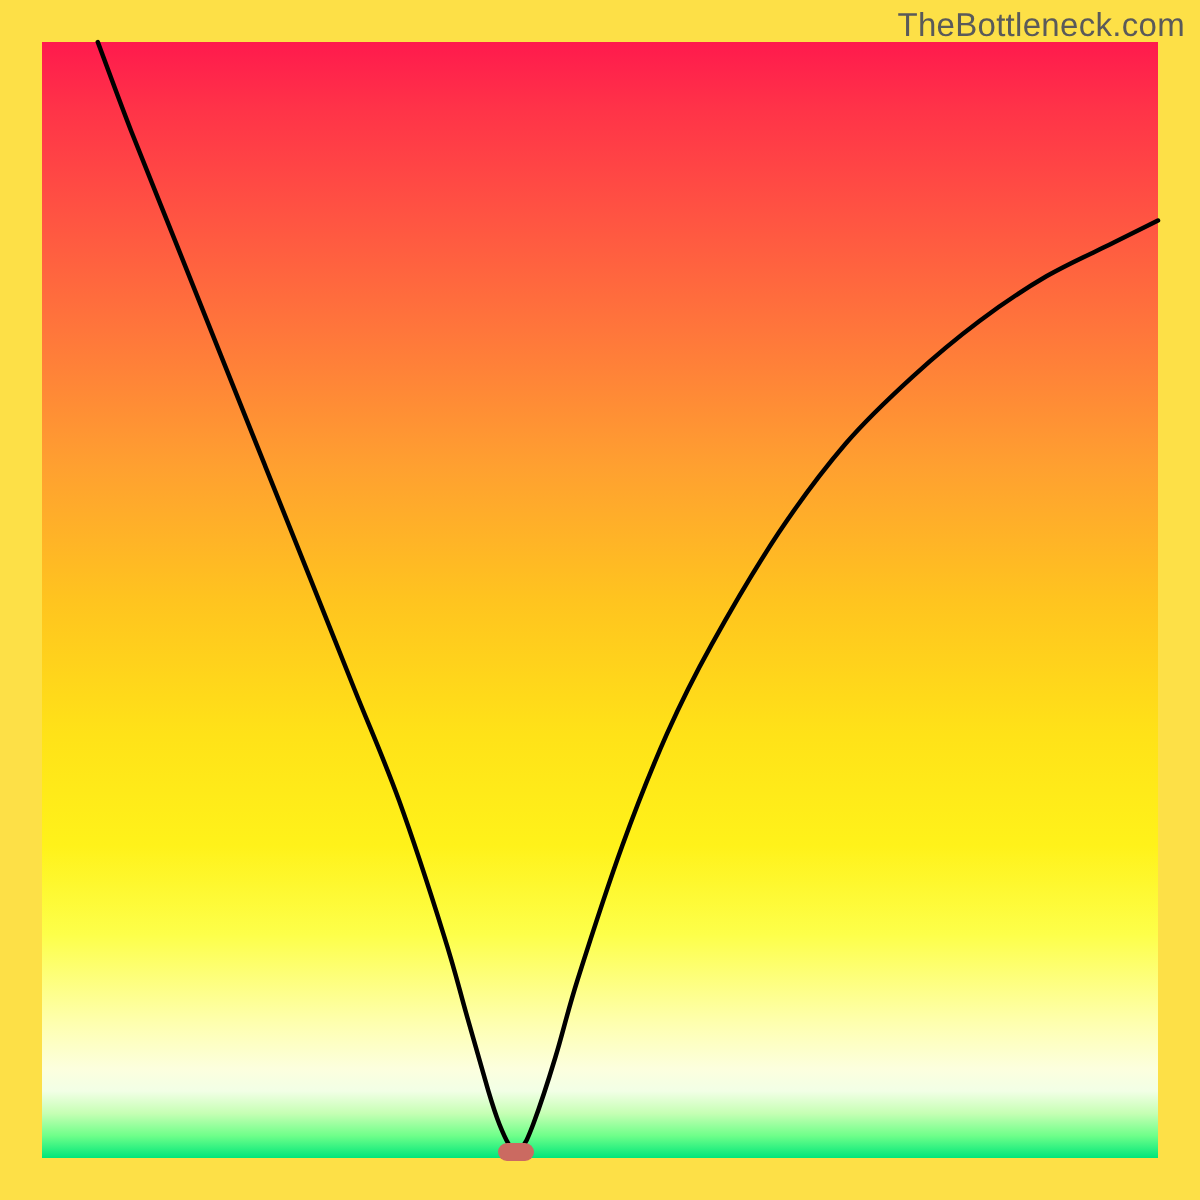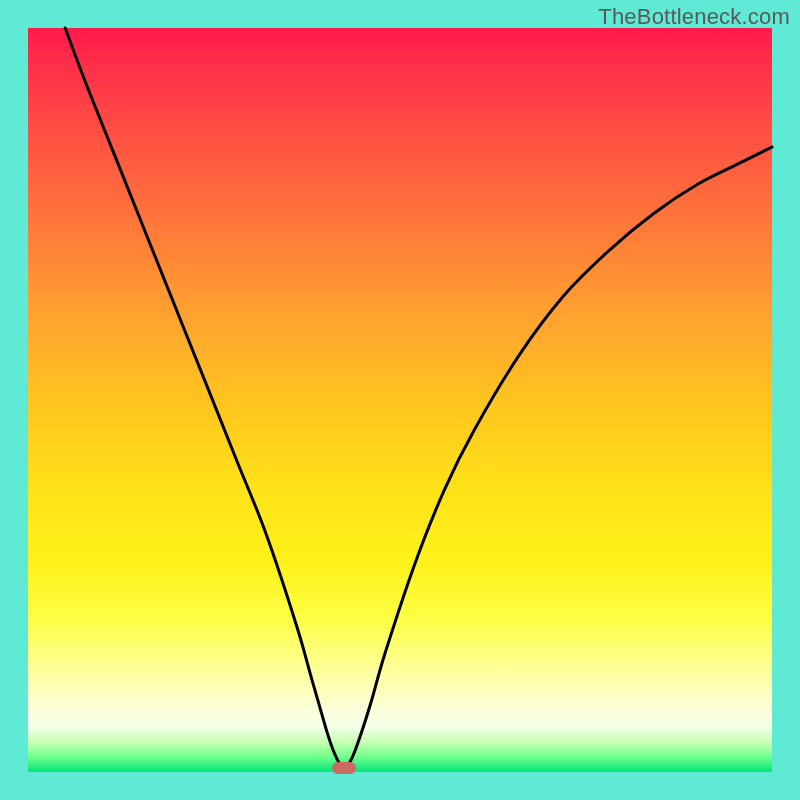--- a/index.html
+++ b/index.html
@@ -10,21 +10,21 @@
     background: #000;
     overflow: hidden;
     font-family: Arial, Helvetica, sans-serif;
   }
   .frame {
     position: absolute;
     left: 0;
     top: 0;
     width: 800px;
     height: 800px;
-    background: #5eead4;
+    background: #fde047;
   }
   .plot-area {
     position: absolute;
     left: 28px;
     top: 28px;
     width: 744px;
     height: 744px;
     background: linear-gradient(to bottom,
       #ff1a4d 0%,
       #ff3348 6%,

